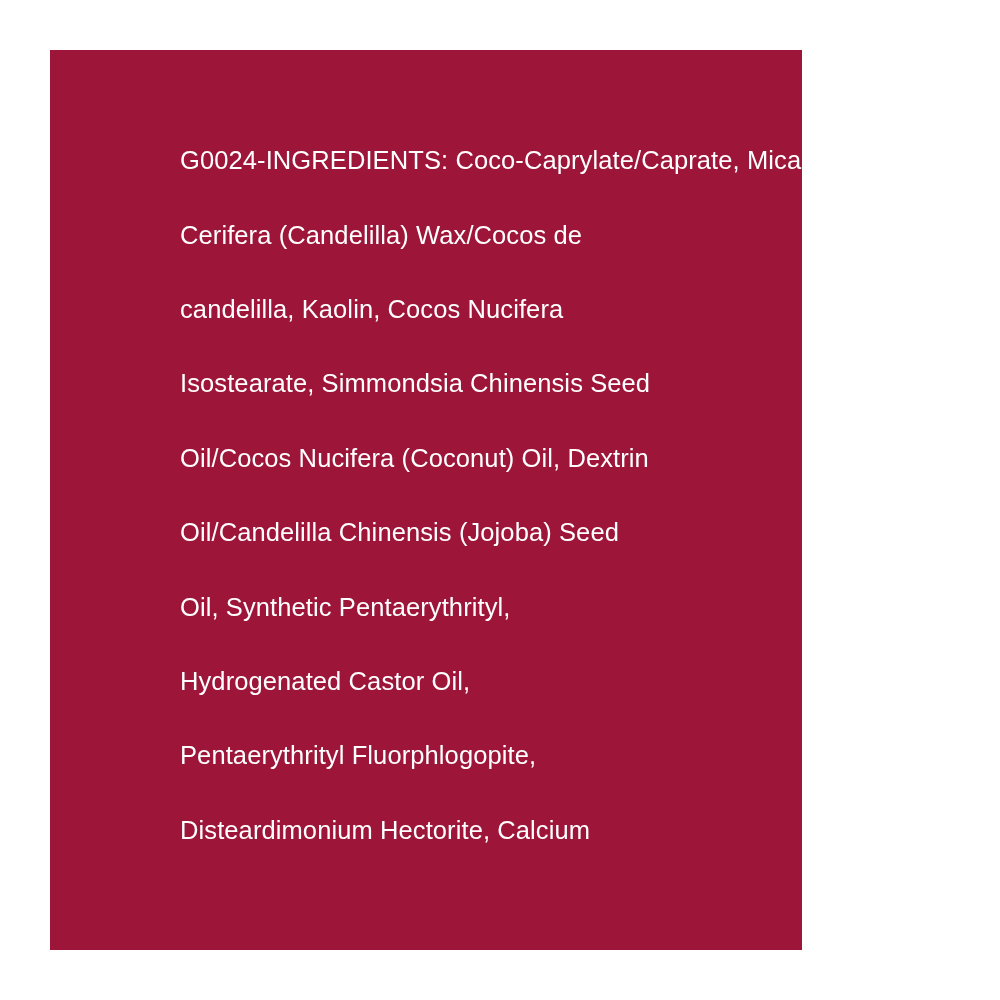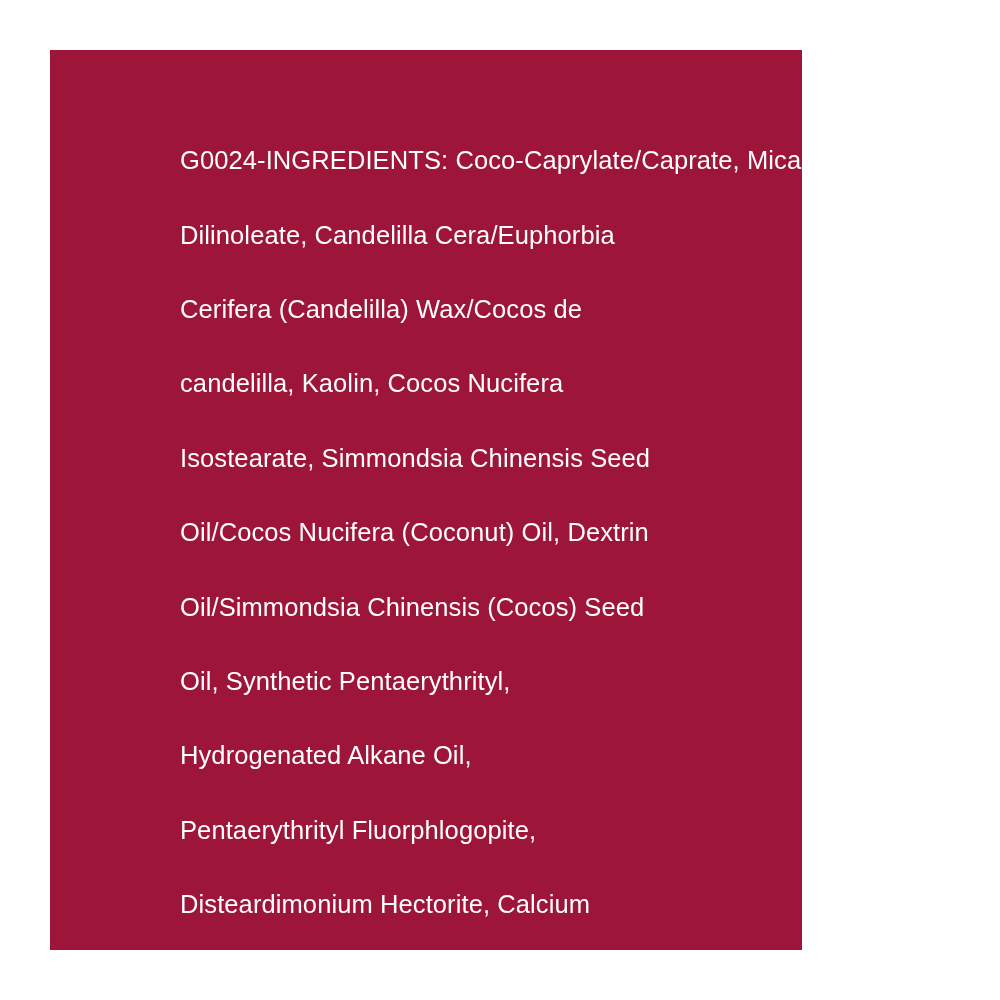--- a/index.html
+++ b/index.html
@@ -42,28 +42,27 @@
   .indent {
     padding-left: 90px;
   }
 </style>
 </head>
 <body>
 
 <div class="panel">
   <div class="ingredients-block">
     <span class="line indent">G0024-INGREDIENTS: Coco-Caprylate/Caprate, Mica</span>
-    <span class="line indent">Dilinoleate, Candelilla Cera/Euphorbia</span>
     <span class="line indent">Cerifera (Candelilla) Wax/Cocos de</span>
     <span class="line indent">candelilla, Kaolin, Cocos Nucifera</span>
     <span class="line indent">Isostearate, Simmondsia Chinensis Seed</span>
     <span class="line indent">Oil/Cocos Nucifera (Coconut) Oil, Dextrin</span>
-    <span class="line indent">Oil/Simmondsia Chinensis (Cocos) Seed</span>
+    <span class="line indent">Oil/Candelilla Chinensis (Jojoba) Seed</span>
     <span class="line indent">Oil, Synthetic Pentaerythrityl,</span>
-    <span class="line indent">Hydrogenated Alkane Oil,</span>
+    <span class="line indent">Hydrogenated Castor Oil,</span>
     <span class="line indent">Pentaerythrityl Fluorphlogopite,</span>
     <span class="line indent">Disteardimonium Hectorite, Calcium</span>
     
     
     
     
     
     
     
     

